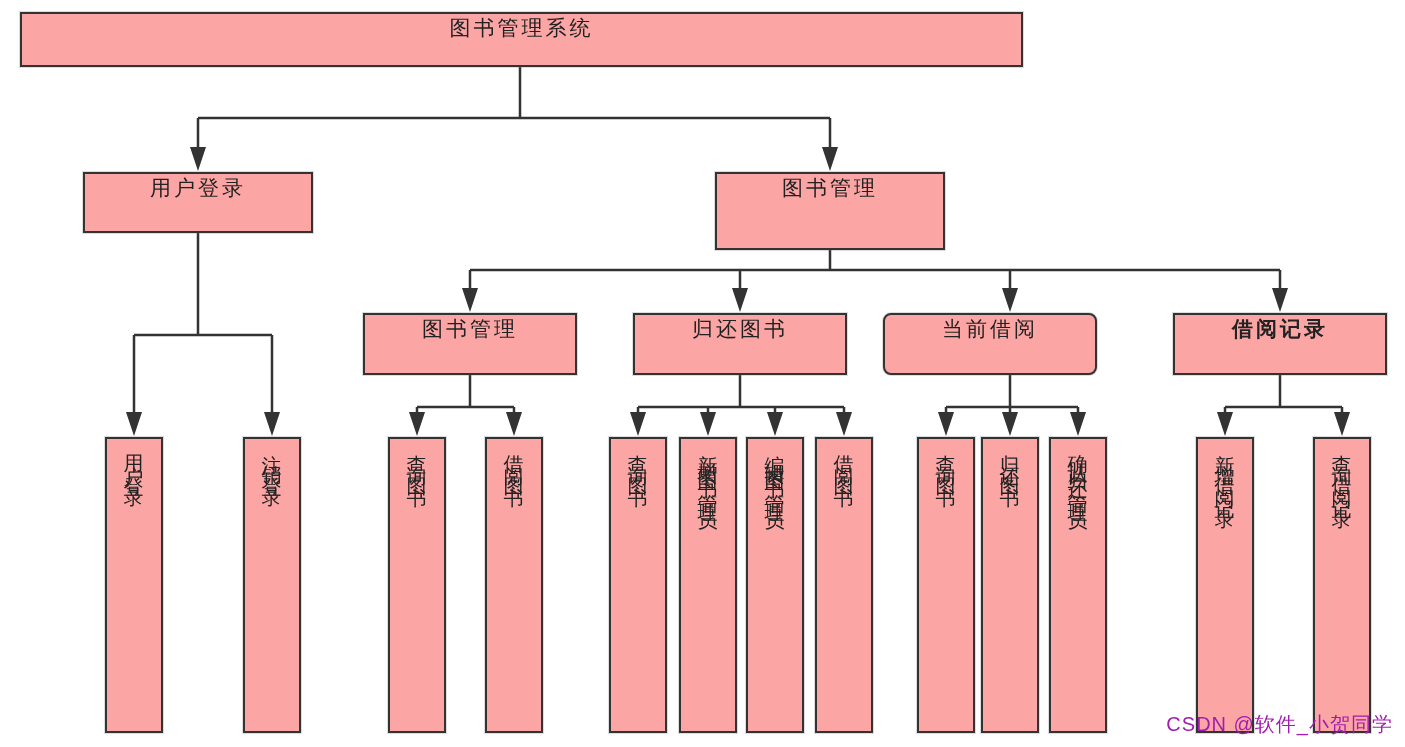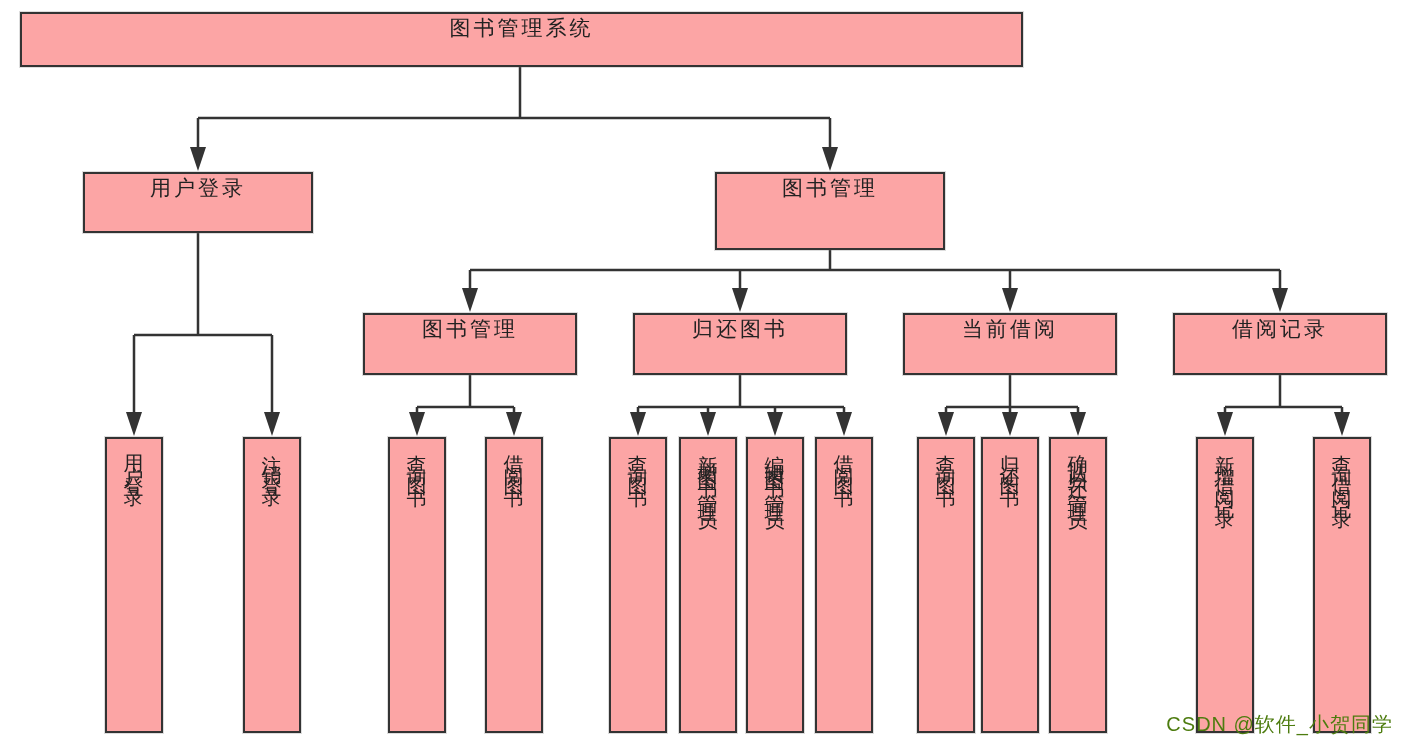--- a/index.html
+++ b/index.html
@@ -33,32 +33,32 @@
     line-height:1;
   }
   .vt.long{letter-spacing:8px;}
   
   .n-root{left:20px;top:12px;width:1003px;height:55px;}
   .n-l2a{left:83px;top:172px;width:230px;height:61px;}
   .n-l2b{left:715px;top:172px;width:230px;height:78px;}
   .n-l3{top:313px;width:214px;height:62px;}
   .n-l3a{left:363px;}
   .n-l3b{left:633px;}
-  .n-l3c{left:903px;}
-  .n-l3d{left:1173px;}
+  .n-l3c{left:883px;border-radius:8px;}
+  .n-l3d{left:1173px;font-weight:bold;}
   .leaf{top:437px;width:58px;height:296px;}
   .lf1{left:105px;}  .lf2{left:243px;}
   .lf3{left:388px;}  .lf4{left:485px;}
   .lf5{left:609px;}  .lf6{left:679px;}  .lf7{left:746px;}  .lf8{left:815px;}
   .lf9{left:917px;}  .lf10{left:981px;} .lf11{left:1049px;}
   .lf12{left:1196px;}.lf13{left:1313px;}
   .watermark{
     position:absolute;right:12px;bottom:9px;
     font-size:20px;letter-spacing:1px;
-    color:#4d7c0f;z-index:3;white-space:nowrap;
+    color:#a21caf;z-index:3;white-space:nowrap;
   }
 </style>
 </head>
 <body>
 
 <div id="stage">
 
   <svg id="wires" width="1405" height="747" viewBox="0 0 1405 747">
     <g stroke="#333333" stroke-width="2.5" fill="none">
 

